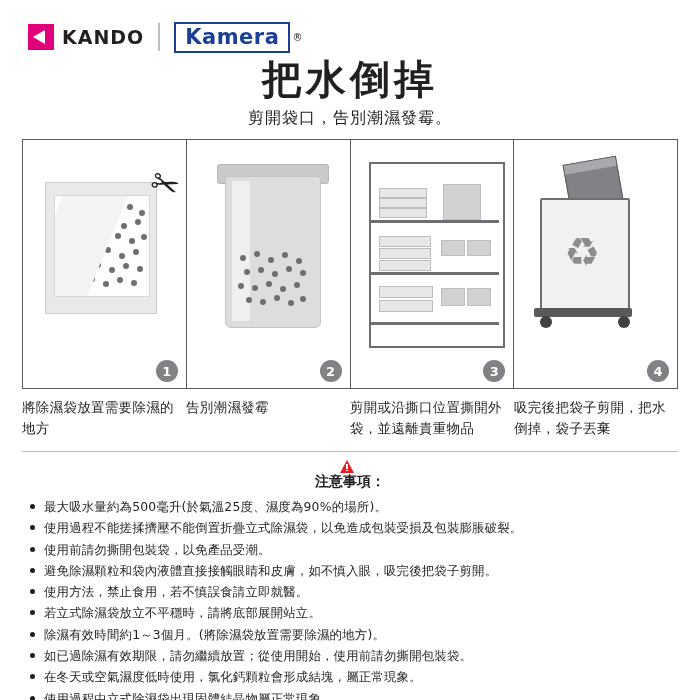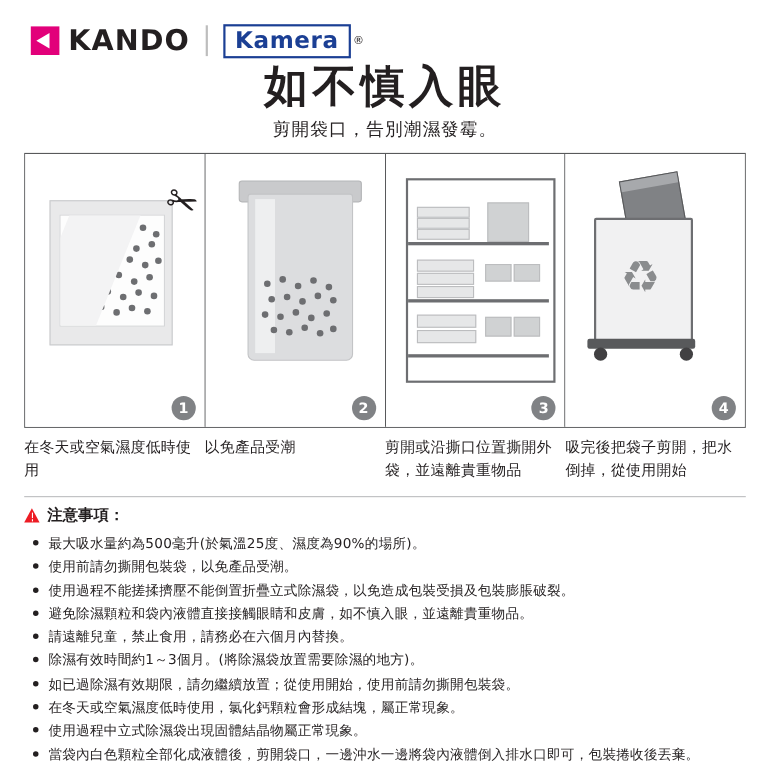--- a/index.html
+++ b/index.html
@@ -11,21 +11,21 @@
     overflow:hidden;
   }
   .page{position:relative;width:700px;height:700px;box-sizing:border-box;padding:18px 22px 10px 22px;}
 
   
   .brandbar{display:flex;align-items:center;height:34px;margin:2px 0 2px 6px;}
   .kando-mark{width:26px;height:26px;position:relative;margin-right:8px;}
   .kando-mark .sq{position:absolute;left:0;top:0;width:26px;height:26px;background:#e2007a;}
   .kando-mark .tri{position:absolute;left:5px;top:6px;width:0;height:0;
       border-top:7px solid transparent;border-bottom:7px solid transparent;border-right:12px solid #ffffff;}
-  .kando-text{font-size:26px;font-weight:bold;letter-spacing:1px;color:#231f20;
+  .kando-text{font-size:19px;font-weight:bold;letter-spacing:1px;color:#231f20;
       font-family:"DejaVu Sans","Liberation Sans",sans-serif;}
   .divider-v{width:2px;height:28px;background:#bdbdbd;margin:0 14px;}
   .kamera{border:2px solid #1b3f94;padding:1px 9px 2px 9px;}
   .kamera span{font-size:21px;font-weight:bold;color:#1b3f94;letter-spacing:0.5px;}
   .reg{font-size:10px;vertical-align:super;color:#231f20;margin-left:2px;}
 
   .title{
     text-align:center;font-size:40px;font-weight:bold;letter-spacing:4px;
     margin:2px 0 0 0;line-height:1.15;color:#231f20;
   }
@@ -77,21 +77,21 @@
   .wheel{position:absolute;top:176px;width:12px;height:12px;border-radius:50%;background:#414042;}
   .packet{position:absolute;left:52px;top:20px;width:52px;height:42px;background:#808285;border:1px solid #58595b;transform:rotate(-10deg);}
   .packet .fold{position:absolute;left:0;top:0;width:52px;height:9px;background:#a7a9ac;}
 
   
   .captions{display:flex;margin-top:8px;}
   .caption{flex:1;font-size:13.5px;line-height:1.55;padding-right:10px;letter-spacing:0.3px;}
 
   
   .rule{border:0;border-top:1px solid #bcbdbf;margin:12px 0 8px 0;}
-  .notes-head{display:flex;align-items:center;font-size:14px;font-weight:bold;margin-bottom:5px;}
+  .notes-head{display:flex;align-items:center;font-size:14px;font-weight:bold;margin-bottom:5px;flex-direction:column;}
   .warn-ico{width:15px;height:13px;margin-right:6px;position:relative;}
   .warn-ico .t{position:absolute;left:0;top:0;width:0;height:0;border-left:7.5px solid transparent;border-right:7.5px solid transparent;border-bottom:13px solid #ed1c24;}
   .warn-ico .b{position:absolute;left:6.6px;top:4px;width:1.6px;height:5px;background:#ffffff;}
   .warn-ico .d{position:absolute;left:6.6px;top:10px;width:1.6px;height:1.6px;background:#ffffff;}
   ul.notes{list-style:none;margin:0;padding:0;}
   ul.notes li{position:relative;padding-left:22px;font-size:12.4px;line-height:1.72;letter-spacing:0.2px;}
   ul.notes li:before{content:"";position:absolute;left:8px;top:8px;width:5px;height:5px;border-radius:50%;background:#231f20;}
 </style>
 </head>
 <body>
@@ -104,21 +104,21 @@
         <div class="tri"></div>
     </div>
     <div class="kando-text">KANDO</div>
     <div class="divider-v"></div>
     <div class="kamera">
       <span>Kamera</span>
     </div>
     <span class="reg">®</span>
   </div>
 
-  <div class="title">如不慎入眼</div>
+  <div class="title">把水倒掉</div>
   <div class="subtitle">剪開袋口，告別潮濕發霉。</div>
 
   <div class="steps">
 
     <div class="step">
       <div class="s1-bag">
         <div class="s1-inner">
           <div class="pellets">
             <span class="pellet" style="left:6px;top:10px"></span>
               <span class="pellet" style="left:18px;top:6px"></span>
@@ -227,43 +227,44 @@
         <div class="recy">♻</div>
       </div>
       <div class="bin-base"></div>
       <div class="wheel" style="left:26px"></div>
       <div class="wheel" style="left:104px"></div>
       <div class="badge">4</div>
     </div>
   </div>
 
   <div class="captions">
-    <div class="caption">在冬天或空氣濕度低時使用</div>
-    <div class="caption">以免產品受潮</div>
+    <div class="caption">將除濕袋放置需要除濕的地方</div>
+    <div class="caption">告別潮濕發霉</div>
     <div class="caption">剪開或沿撕口位置撕開外袋，並遠離貴重物品</div>
-    <div class="caption">吸完後把袋子剪開，把水倒掉，從使用開始</div>
+    <div class="caption">吸完後把袋子剪開，把水倒掉，袋子丟棄</div>
   </div>
 
   <hr class="rule">
 
   <div class="notes-head">
     <span class="warn-ico">
         <span class="t"></span>
         <span class="b"></span>
         <span class="d"></span>
       </span>
     <span>注意事項：</span>
   </div>
 
   <ul class="notes">
     <li>最大吸水量約為500毫升(於氣溫25度、濕度為90%的場所)。</li>
+    <li>使用過程不能搓揉擠壓不能倒置折疊立式除濕袋，以免造成包裝受損及包裝膨脹破裂。</li>
     <li>使用前請勿撕開包裝袋，以免產品受潮。</li>
-    <li>使用過程不能搓揉擠壓不能倒置折疊立式除濕袋，以免造成包裝受損及包裝膨脹破裂。</li>
-    <li>避免除濕顆粒和袋內液體直接接觸眼睛和皮膚，如不慎入眼，並遠離貴重物品。</li>
-    <li>請遠離兒童，禁止食用，請務必在六個月內替換。</li>
+    <li>避免除濕顆粒和袋內液體直接接觸眼睛和皮膚，如不慎入眼，吸完後把袋子剪開。</li>
+    <li>使用方法，禁止食用，若不慎誤食請立即就醫。</li>
+    <li>若立式除濕袋放立不平穩時，請將底部展開站立。</li>
     <li>除濕有效時間約1～3個月。(將除濕袋放置需要除濕的地方)。</li>
     <li>如已過除濕有效期限，請勿繼續放置；從使用開始，使用前請勿撕開包裝袋。</li>
     <li>在冬天或空氣濕度低時使用，氯化鈣顆粒會形成結塊，屬正常現象。</li>
     <li>使用過程中立式除濕袋出現固體結晶物屬正常現象。</li>
     <li>當袋內白色顆粒全部化成液體後，剪開袋口，一邊沖水一邊將袋內液體倒入排水口即可，包裝捲收後丟棄。</li>
 
   </ul>
 
 </div>
 

